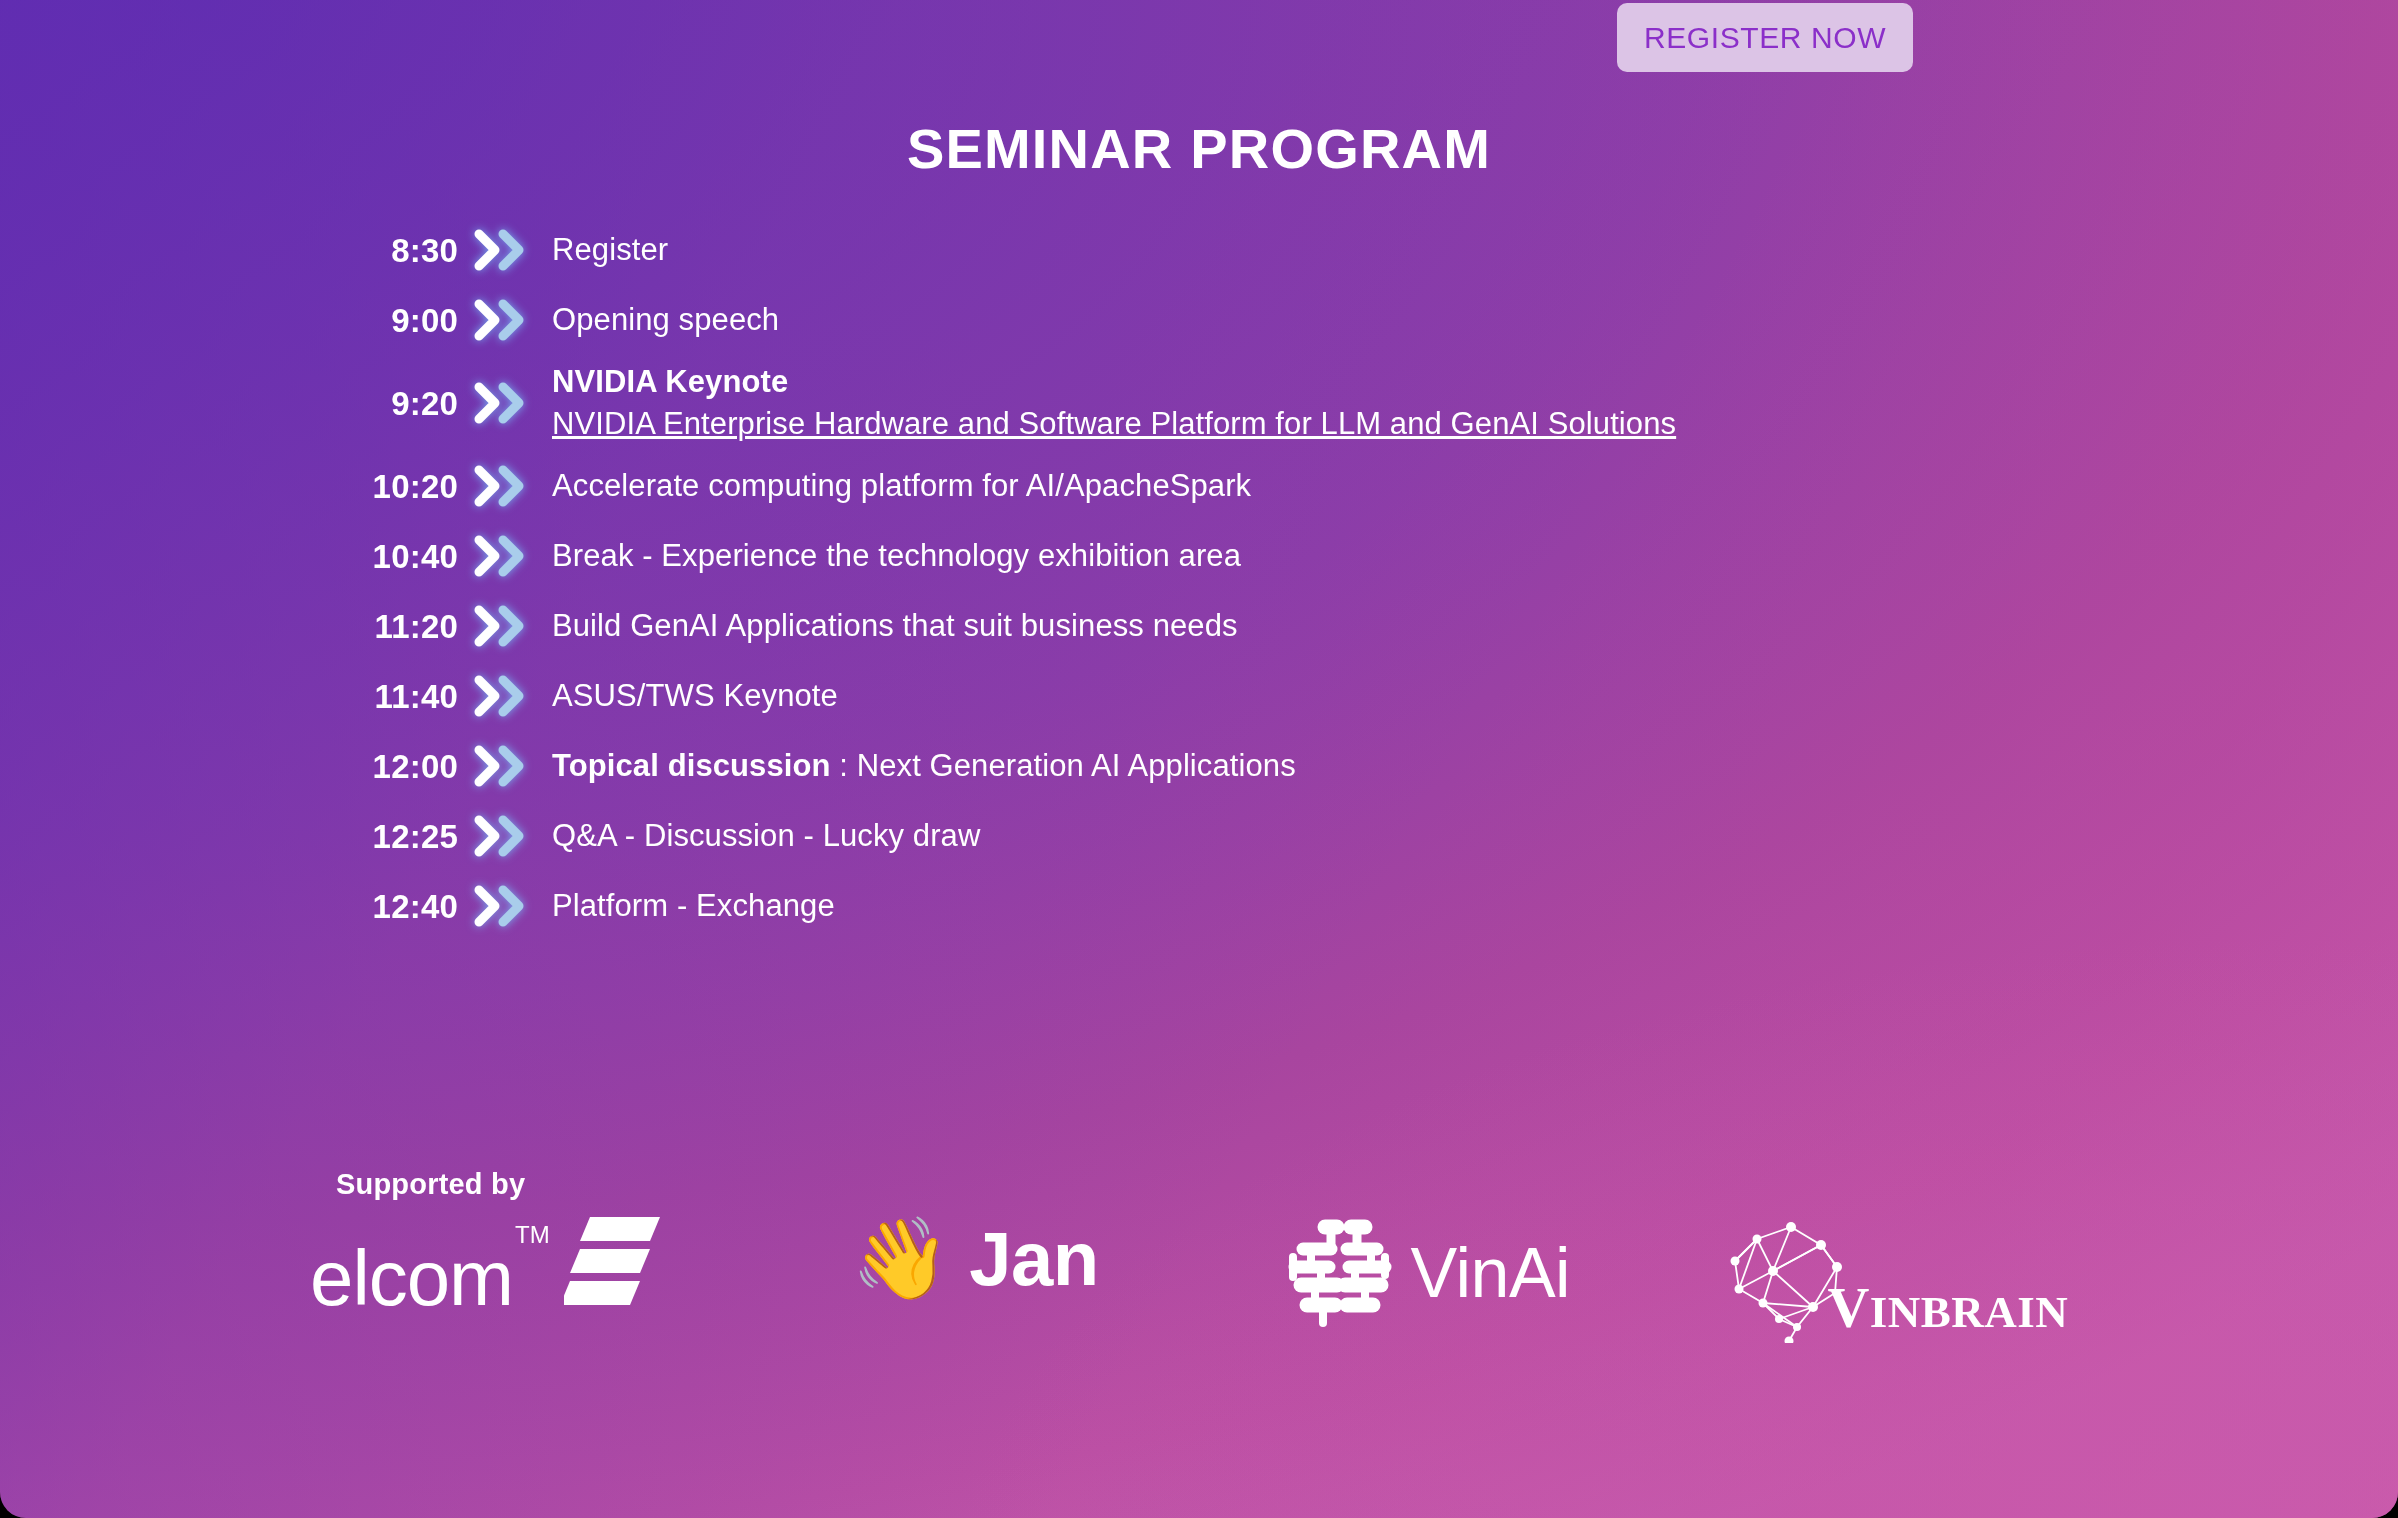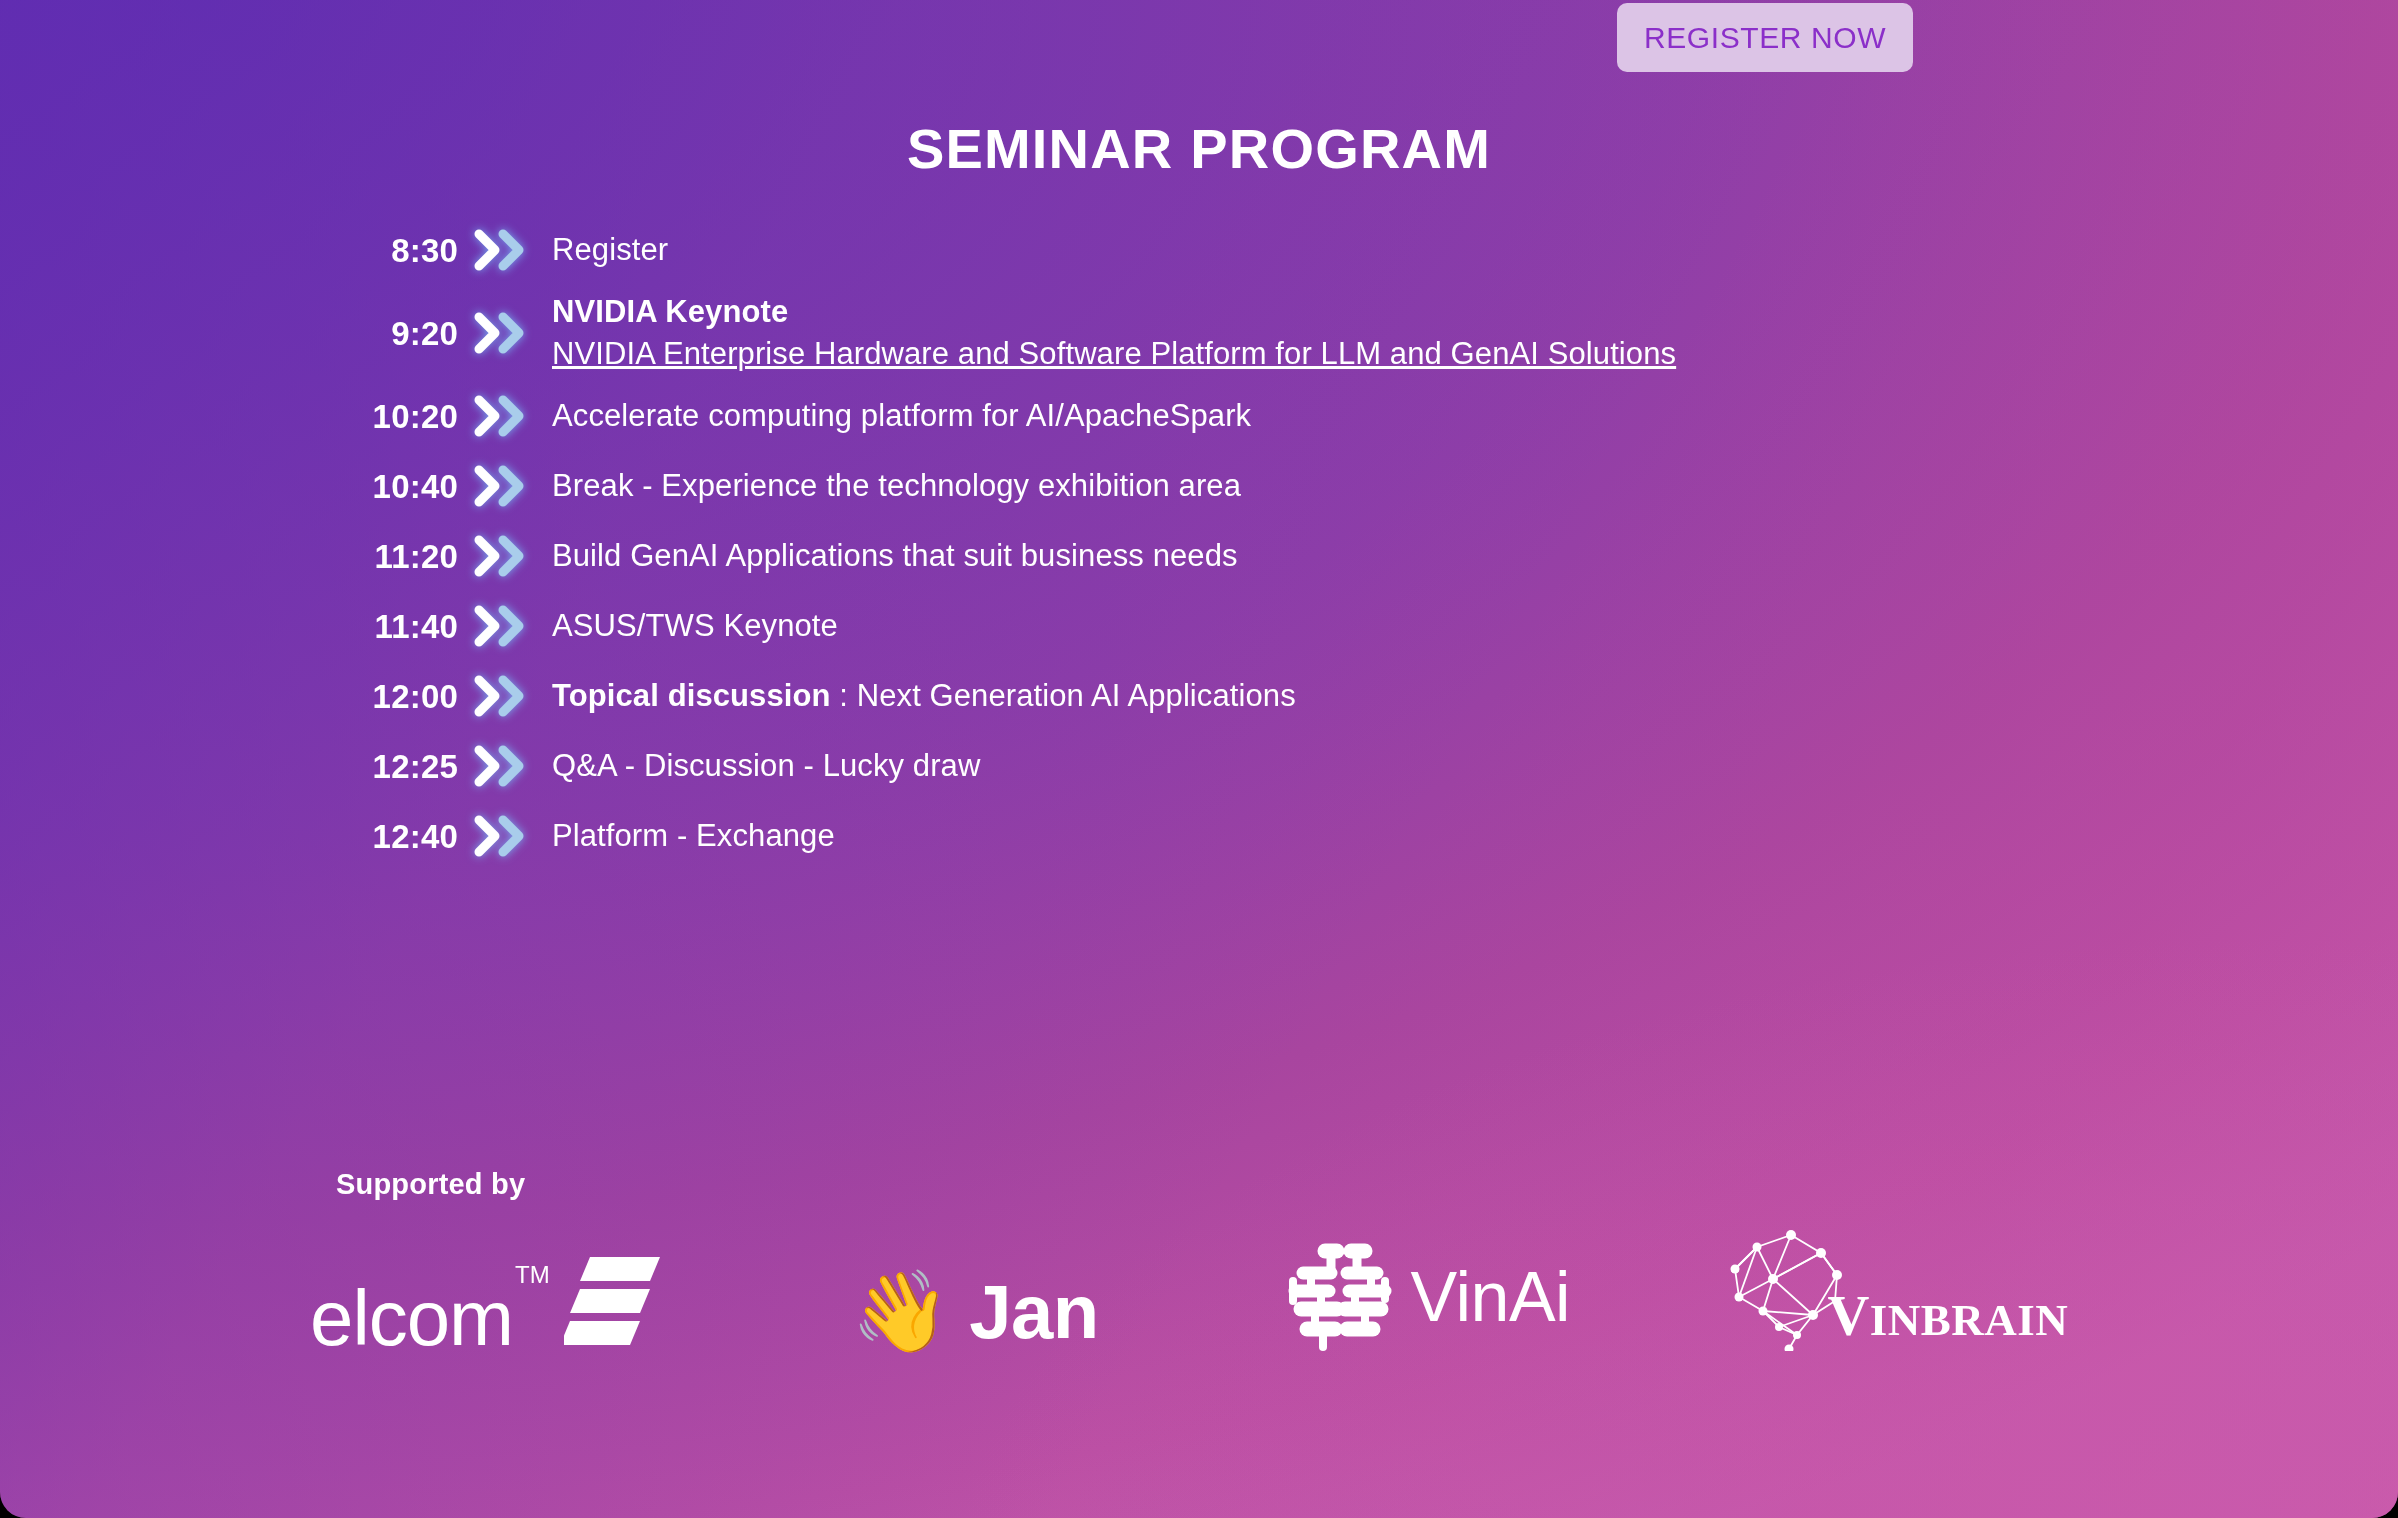--- a/index.html
+++ b/index.html
@@ -130,21 +130,21 @@
     letter-spacing: 0.2px;
     z-index: 5;
   }
   .logos {
     position: absolute;
     top: 1215px;
     left: 310px;
     width: 1860px;
     height: 140px;
     display: flex;
-    align-items: flex-end;
+    align-items: flex-start;
     z-index: 5;
   }
   .logo-slot {
     display: flex;
     align-items: center;
     justify-content: flex-start;
   }
   .slot-elcom   { width: 520px; }
   .slot-jan     { width: 440px; padding-left: 30px;}
   .slot-vinai   { width: 440px; }
@@ -202,20 +202,30 @@
   <div class="schedule">
       <div class="row">
         <div class="time">8:30</div>
         <div class="chev">
           <svg width="56" height="44" viewBox="0 0 56 44" aria-hidden="true">
       <path d="M6 6 L22 22 L6 38" fill="none" stroke="#ffffff" stroke-width="9" stroke-linecap="round" stroke-linejoin="round"></path>
       <path d="M30 6 L46 22 L30 38" fill="none" stroke="#a9cdeb" stroke-width="9" stroke-linecap="round" stroke-linejoin="round"></path>
     </svg>
         </div>
         <div class="desc"><span class="">Register</span></div>
+      </div>
+      <div class="row">
+        <div class="time">9:00</div>
+        <div class="chev">
+          <svg width="56" height="44" viewBox="0 0 56 44" aria-hidden="true">
+      <path d="M6 6 L22 22 L6 38" fill="none" stroke="#ffffff" stroke-width="9" stroke-linecap="round" stroke-linejoin="round"></path>
+      <path d="M30 6 L46 22 L30 38" fill="none" stroke="#a9cdeb" stroke-width="9" stroke-linecap="round" stroke-linejoin="round"></path>
+    </svg>
+        </div>
+        <div class="desc"><span class="">Opening speech</span></div>
       </div>
       <div class="row tall">
         <div class="time">9:20</div>
         <div class="chev">
           <svg width="56" height="44" viewBox="0 0 56 44" aria-hidden="true">
       <path d="M6 6 L22 22 L6 38" fill="none" stroke="#ffffff" stroke-width="9" stroke-linecap="round" stroke-linejoin="round"></path>
       <path d="M30 6 L46 22 L30 38" fill="none" stroke="#a9cdeb" stroke-width="9" stroke-linecap="round" stroke-linejoin="round"></path>
     </svg>
         </div>
         <div class="desc"><span class="b">NVIDIA Keynote</span><span class="line2">NVIDIA Enterprise Hardware and Software Platform for LLM and GenAI Solutions</span></div>

